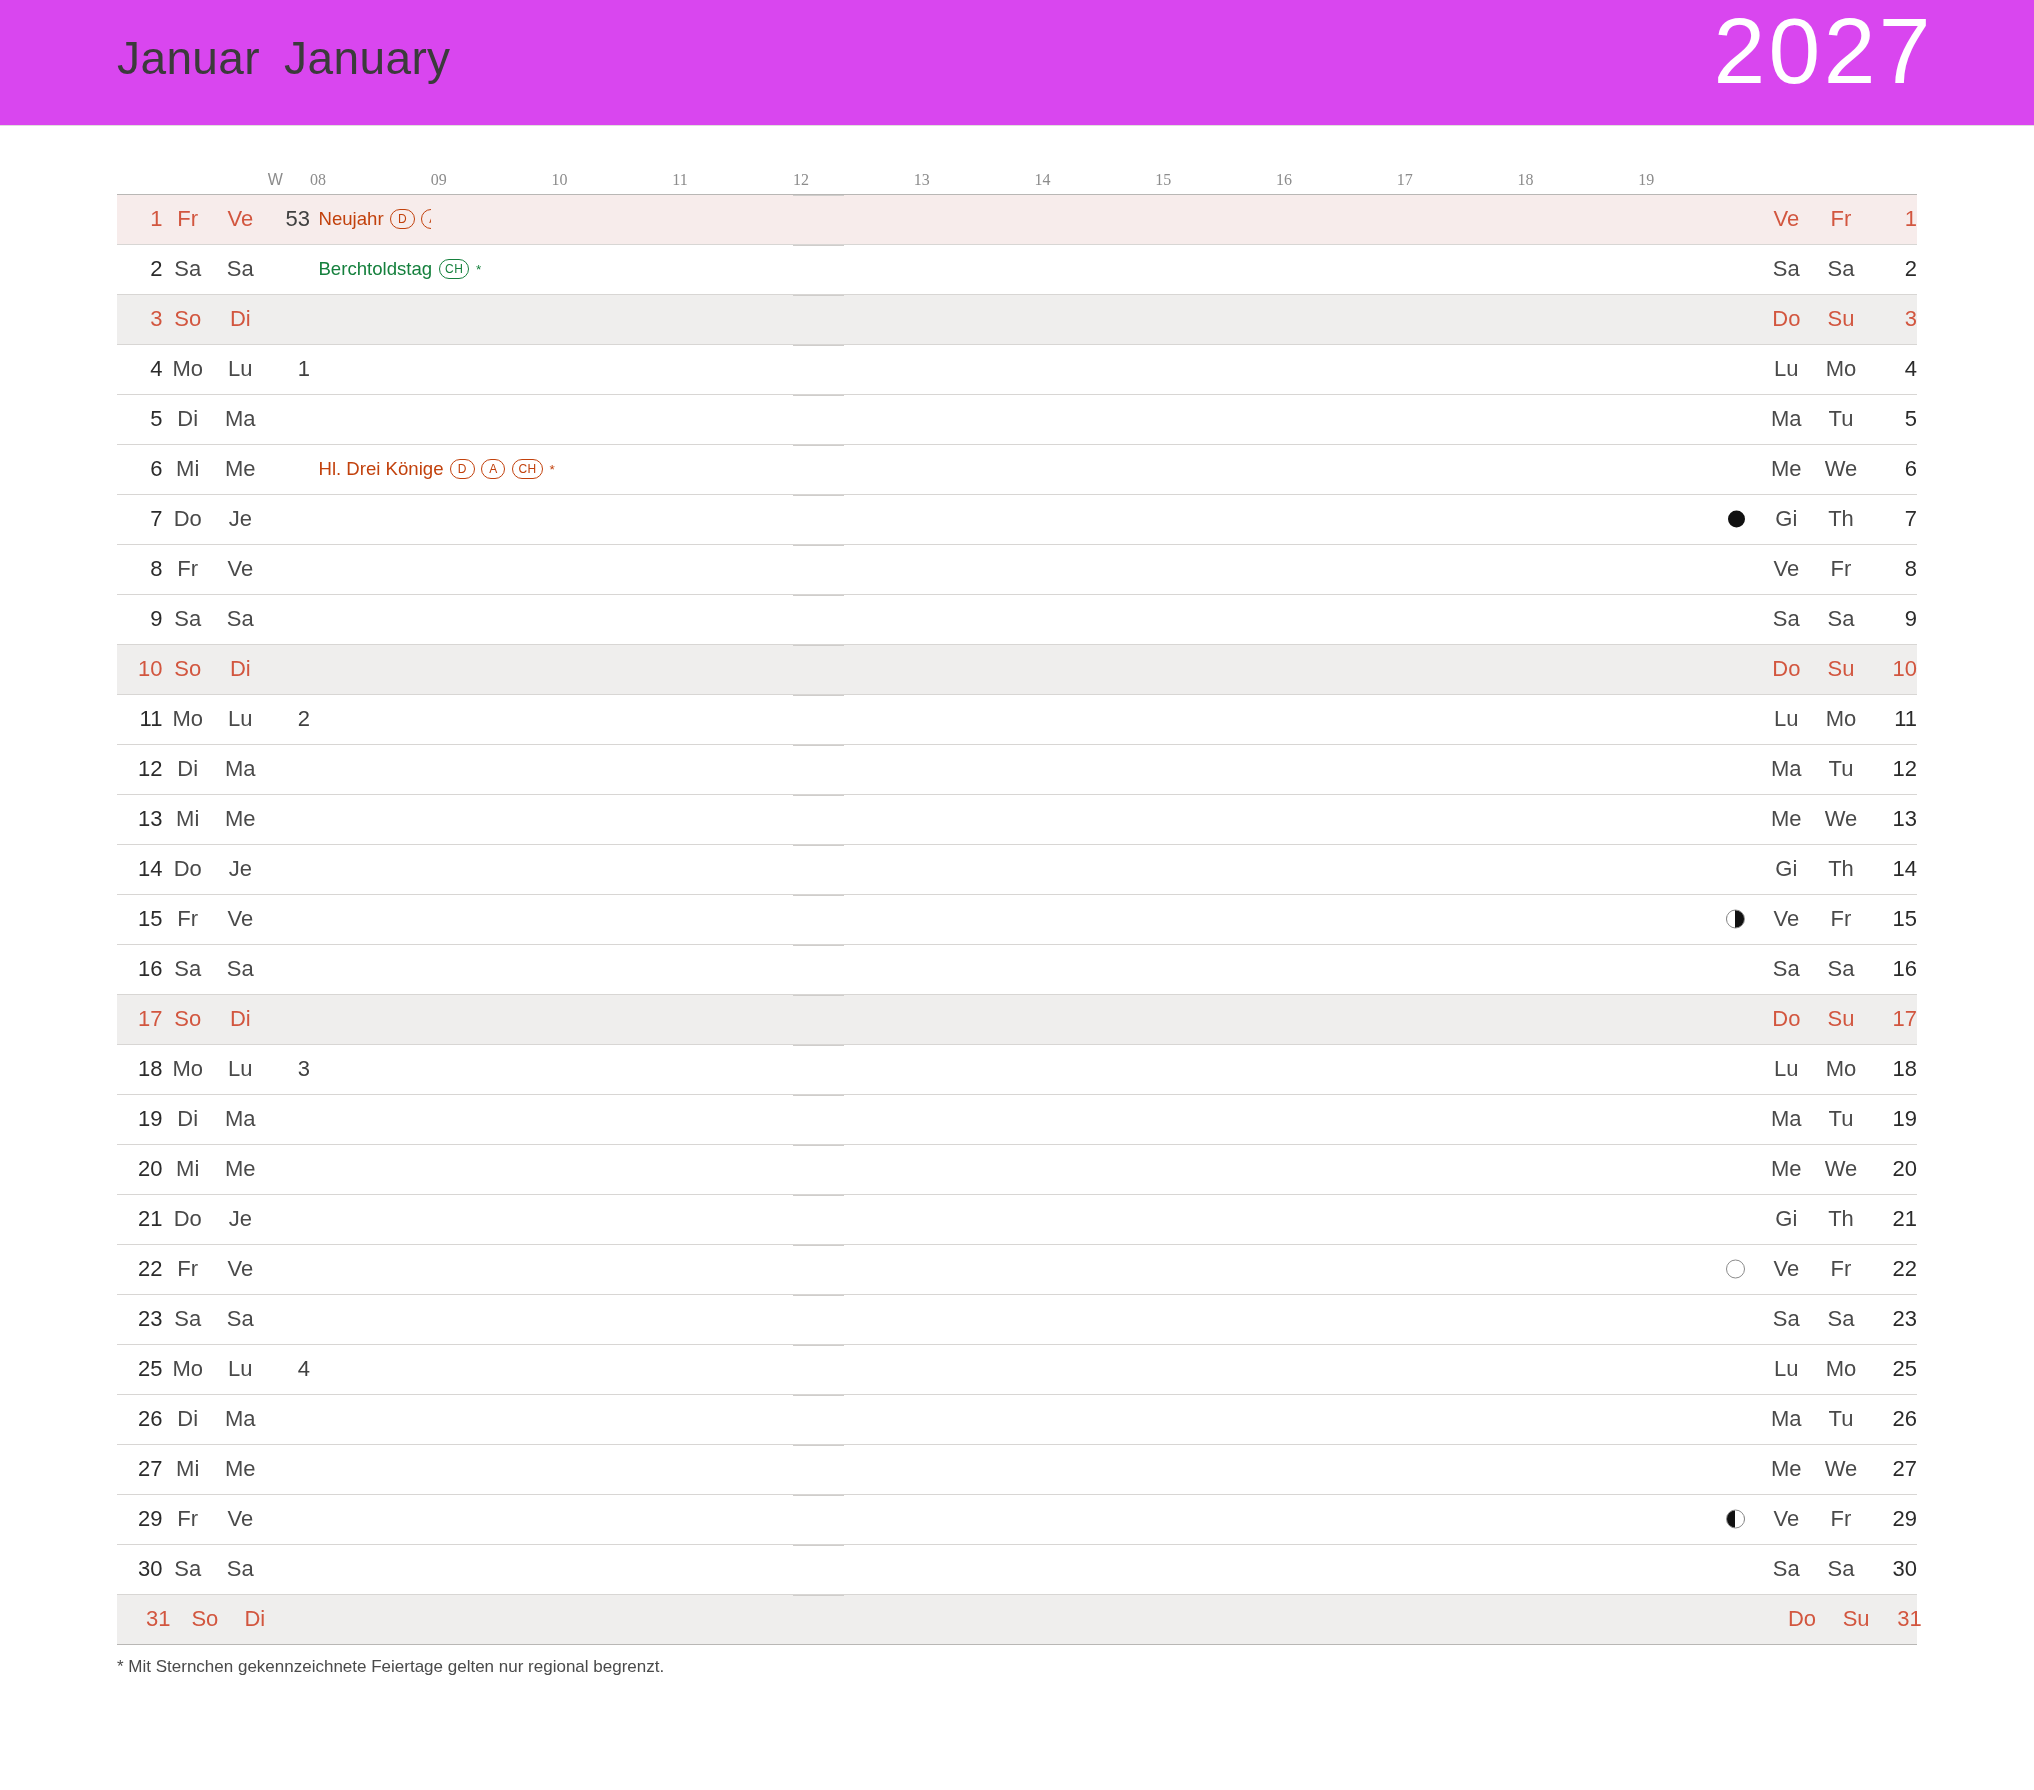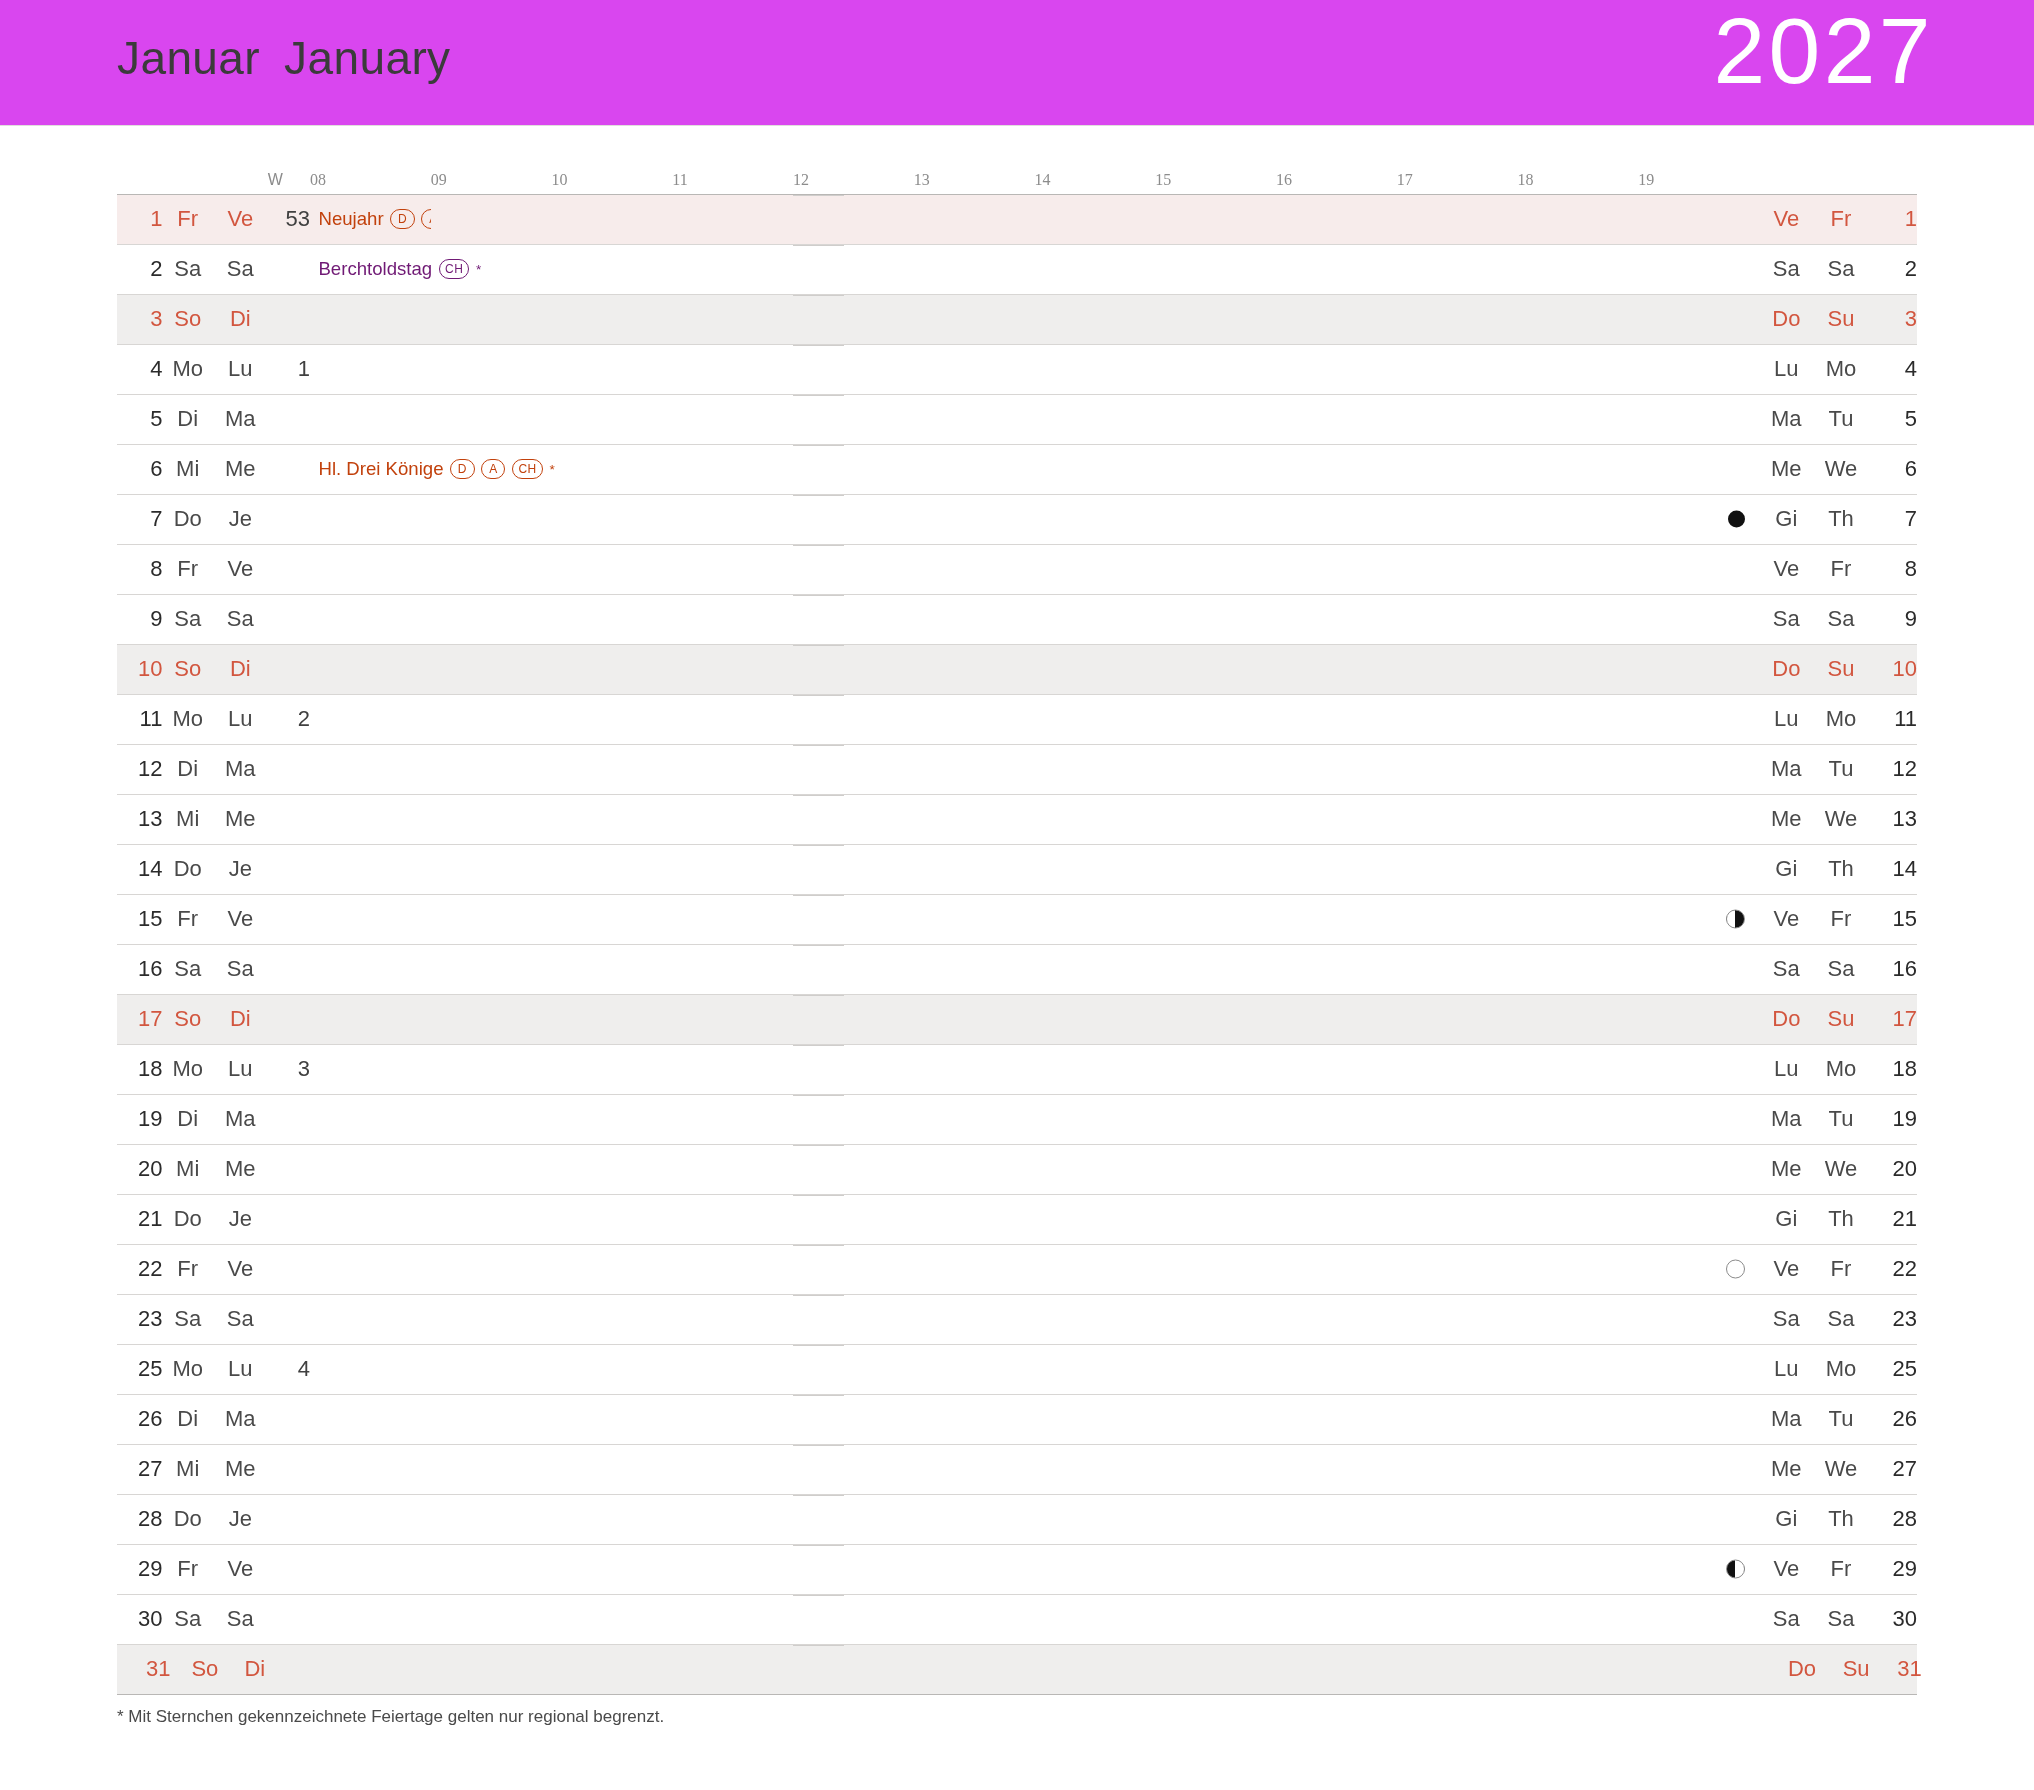--- a/index.html
+++ b/index.html
@@ -164,21 +164,21 @@
     left: 8.5px;
     top: 50%;
     transform: translateY(-50%);
     white-space: nowrap;
     font-size: 18.6px;
     display: flex;
     align-items: center;
     gap: 6.8px;
   }
   .event.red { color: #c2410c; }
-  .event.dark { color: #701a75; }
+  .event.dark { color: #15803d; }
   .badge {
     display: inline-flex;
     align-items: center;
     justify-content: center;
     border: 1.3px solid currentColor;
     border-radius: 10.2px;
     font-size: 12px;
     line-height: 1;
     padding: 2.5px 5.1px 3.4px 5.1px;
     min-width: 12px;
@@ -883,43 +883,20 @@
           <td class="slot"></td>
           <td class="slot"></td>
           <td class="slot"></td>
           <td class="slot"></td>
           <td class="slot"></td>
           <td class="rdayfr">Me</td>
           <td class="rdayen">We</td>
           <td class="rdaynum">27</td>
         </tr>
         <tr class="day normal">
-          <td class="daynum">28</td>
-          <td class="dayde">Do</td>
-          <td class="dayfr">Je</td>
-          <td class="week"></td>
-          <td class="slot first-slot"></td>
-          <td class="slot"></td>
-          <td class="slot"></td>
-          <td class="slot"></td>
-          <td class="slot">
-            <div class="tick"></div>
-          </td>
-          <td class="slot"></td>
-          <td class="slot"></td>
-          <td class="slot"></td>
-          <td class="slot"></td>
-          <td class="slot"></td>
-          <td class="slot"></td>
-          <td class="slot"></td>
-          <td class="rdayfr">Gi</td>
-          <td class="rdayen">Th</td>
-          <td class="rdaynum">28</td>
-        </tr>
-        <tr class="day normal">
           <td class="daynum">29</td>
           <td class="dayde">Fr</td>
           <td class="dayfr">Ve</td>
           <td class="week"></td>
           <td class="slot first-slot"></td>
           <td class="slot"></td>
           <td class="slot"></td>
           <td class="slot"></td>
           <td class="slot">
             <div class="tick"></div>

